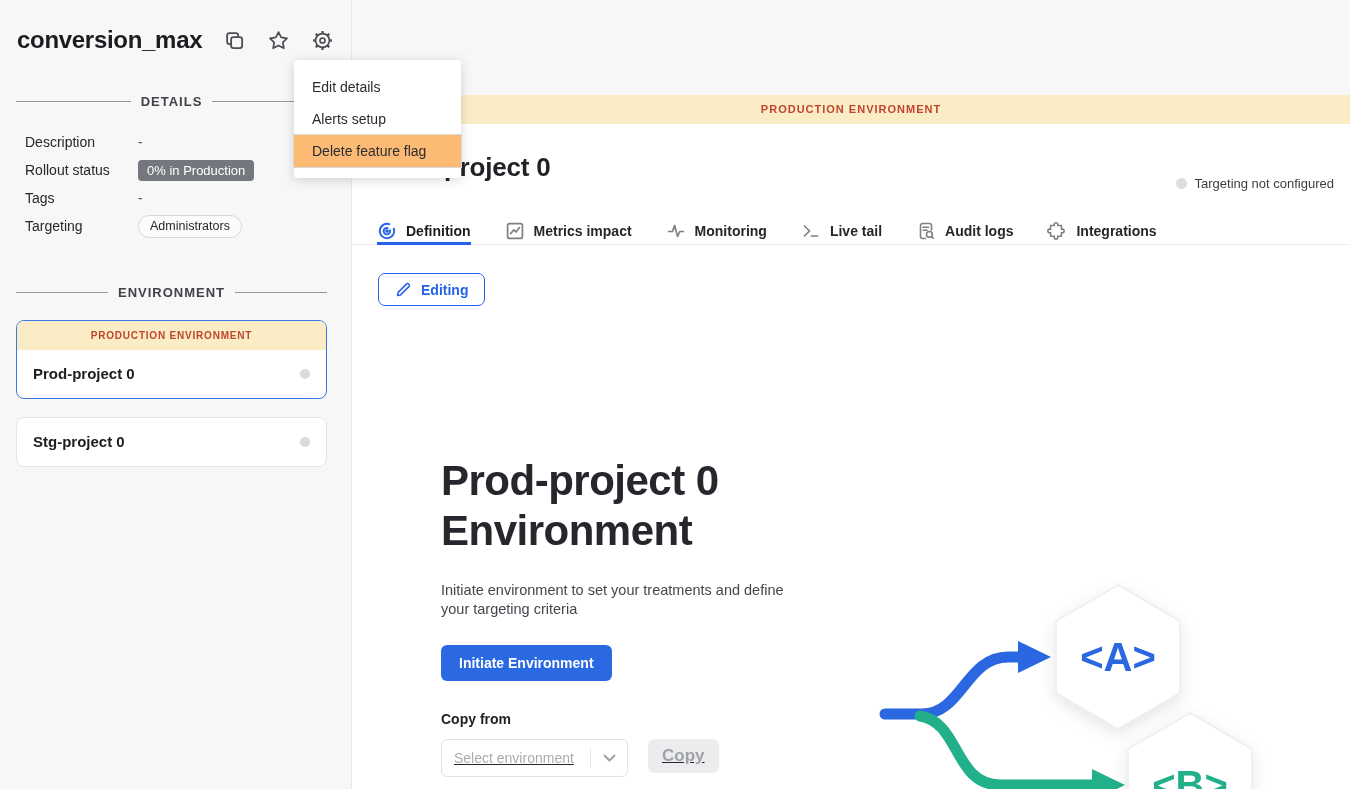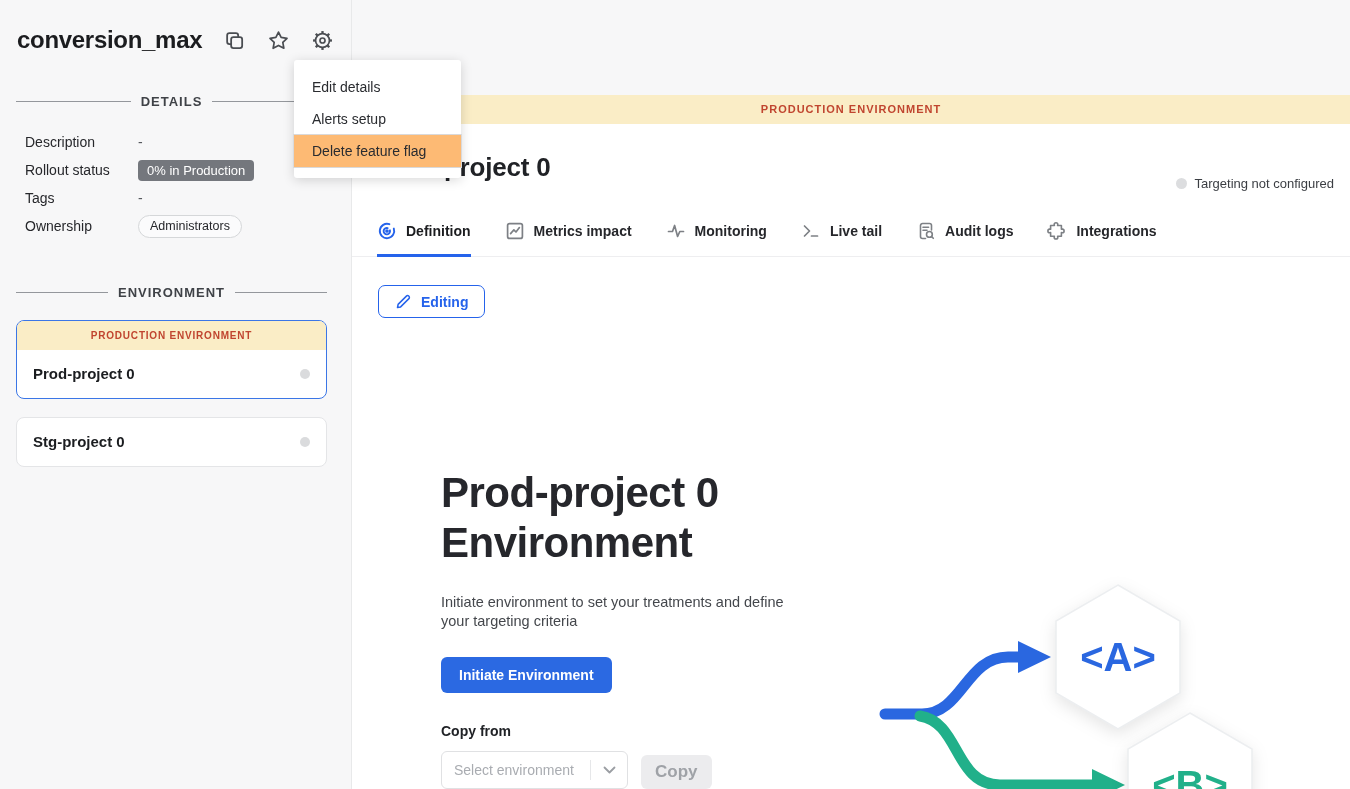--- a/index.html
+++ b/index.html
@@ -63,21 +63,21 @@
   }
   .main-white { position:absolute; left:0; top:124px; width:100%; height:665px; background:#ffffff; }
 
   .pagehead { display:flex; align-items:center; justify-content:space-between; padding:20px 16px 0 25px; }
   .page-title { font-size:26px; font-weight:700; color:#202226; letter-spacing:-0.2px; }
   .targeting { display:flex; align-items:center; gap:8px;margin-top:32px; }
   .targeting .status-dot { width:11px; height:11px; background:#dcdddf; }
   .targeting-text { font-size:13px; color:#3b3e43; }
 
   .tabs { display:flex; gap:34px; padding:0 0 0 25px; margin-top:30px; border-bottom:1px solid #eeeef0; }
-  .tab { display:flex; align-items:center; gap:9px; padding-bottom:13px; cursor:pointer; border-bottom:3px solid transparent; margin-bottom:-1px; }
+  .tab { display:flex; align-items:center; gap:9px; padding-bottom:1px; cursor:pointer; border-bottom:3px solid transparent; margin-bottom:-1px; }
   .tab-label { font-size:14px; font-weight:700; color:#26272b; }
   .tab .tabicon { color:#7d8085; display:flex; }
   .tab.active { border-bottom-color:#2563eb; }
   .tab.active .tabicon { color:#2563eb; }
   .tab.active .tab-label { color:#1b1c1f; }
 
   .editing-btn {
     margin:28px 0 0 26px; display:inline-flex; align-items:center; gap:9px;
     background:#ffffff; border:1.5px solid #2563eb; color:#2563eb;
     font-family:"Liberation Sans",sans-serif;
@@ -86,21 +86,21 @@
 
   .hero { margin:150px 0 0 89px; width:420px; }
   .hero-heading { font-size:42px; font-weight:700; color:#26272c; line-height:1.18; letter-spacing:-0.5px; }
   .hero-desc { margin-top:26px; font-size:14.5px; line-height:1.32; color:#44474c; max-width:370px; }
   .initiate-btn {
     margin-top:26px; background:#2b69e2; color:#ffffff; border:none; cursor:pointer;
     font-family:"Liberation Sans",sans-serif;
     font-size:14px; font-weight:700; border-radius:6px; padding:10px 18px;
   }
   .copyfrom-label { margin-top:30px; font-size:14px; font-weight:700; color:#202226; }
-  .copy-row { margin-top:12px; display:flex; align-items:flex-end; gap:13px; }
+  .copy-row { margin-top:12px; display:flex; align-items:flex-start; gap:20px;text-decoration:underline; }
   .select-box {
     width:187px; height:38px; background:#ffffff; border:1px solid #e0e1e3;
     border-radius:6px; display:flex; align-items:center; cursor:pointer;
   }
   .select-placeholder { flex:1; padding-left:12px; font-size:14px; color:#a9acb1; white-space:nowrap; overflow:hidden; }
   .select-divider { width:1px; height:20px; background:#e6e7e9; }
   .select-chevron { width:36px; display:flex; align-items:center; justify-content:center; color:#9b9ea3; }
   .copy-btn {
     background:#ececee; color:#9fa2a7; border:none; border-radius:6px;
     font-family:"Liberation Sans",sans-serif;
@@ -170,21 +170,21 @@
       </div>
       <div class="detail-row">
         <span class="detail-label">Rollout status</span>
         <span class="badge-rollout">0% in Production</span>
       </div>
       <div class="detail-row">
         <span class="detail-label">Tags</span>
         <span class="detail-value dash">-</span>
       </div>
       <div class="detail-row">
-        <span class="detail-label">Ownership</span>
+        <span class="detail-label">Targeting</span>
         <span class="pill-owner">Administrators</span>
       </div>
     </div>
 
     <div class="sechead" style="margin-top:46px;">
       <span class="line"></span>
       <span class="sectitle">ENVIRONMENT</span>
       <span class="line"></span>
     </div>
 

